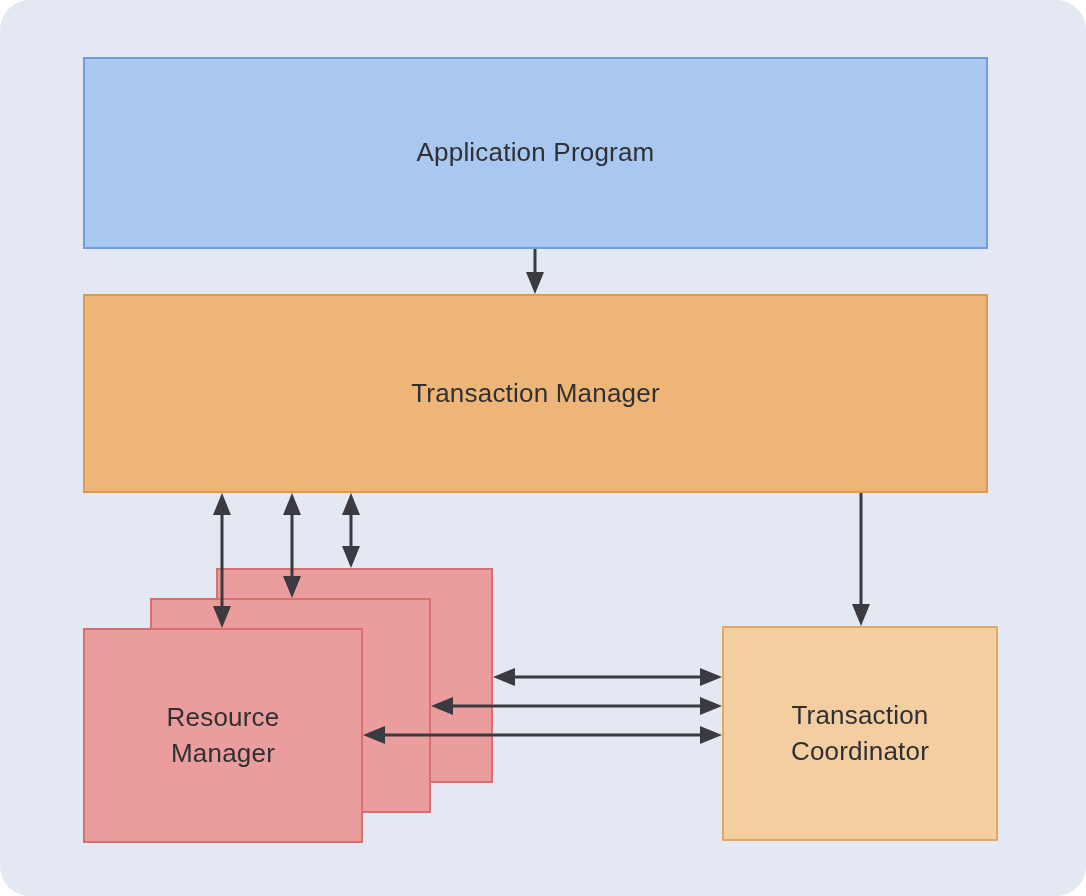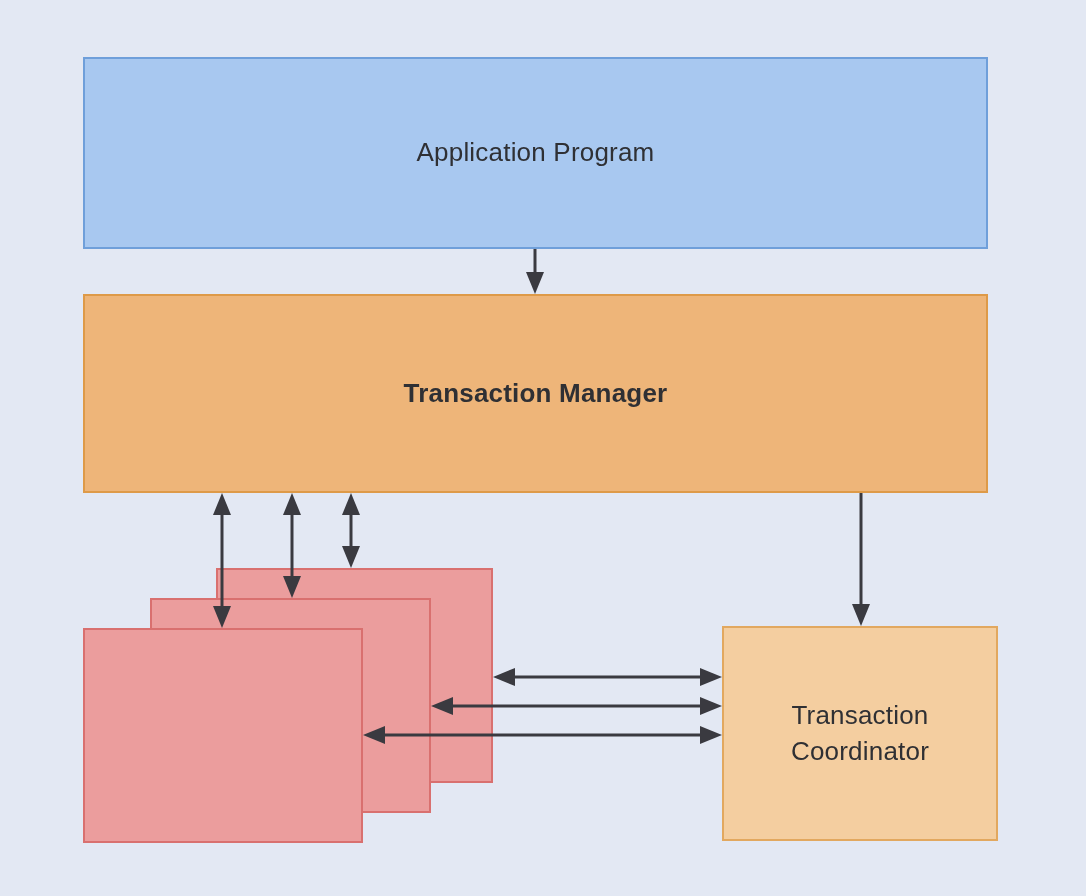--- a/index.html
+++ b/index.html
@@ -11,20 +11,21 @@
     width: 1086px;
     height: 896px;
     overflow: hidden;
     font-family: "Liberation Sans", "DejaVu Sans", sans-serif;
   }
   #diagram-canvas {
     position: relative;
     width: 1086px;
     height: 896px;
     background: #e3e8f3;
+    border-radius: 30px;
   }
   .node {
     position: absolute;
     box-sizing: border-box;
     display: flex;
     align-items: center;
     justify-content: center;
     text-align: center;
     color: #2f3034;
     font-size: 26px;
@@ -46,21 +47,20 @@
   }
 
   
   #node-transaction-manager {
     left: 83px;
     top: 294px;
     width: 905px;
     height: 199px;
     background: #eeb579;
     border: 2px solid #de9a48;
-    font-weight: bold;
   }
 
   
   .rm-card {
     position: absolute;
     box-sizing: border-box;
     background: #eb9d9d;
     border: 2px solid #d9706f;
   }
   #rm-card-back   { left: 216px; top: 568px; width: 277px; height: 215px; z-index: 2; }
@@ -120,20 +120,24 @@
   </div>
 
   <div class="node" id="node-transaction-manager">
     <span>Transaction Manager</span>
   </div>
 
   <div class="rm-card" id="rm-card-back"></div>
   <div class="rm-card" id="rm-card-middle"></div>
   <div class="rm-card" id="rm-card-front"></div>
 
+  <div class="node" id="node-resource-manager">
+    <span>Resource
+Manager</span>
+  </div>
 
   <div class="node" id="node-transaction-coordinator">
     <span>Transaction
 Coordinator</span>
   </div>
 
   <svg id="arrow-layer" viewBox="0 0 1086 896" width="1086" height="896">
 
     <g>
       <line class="arrow-line" x1="535" y1="249" x2="535" y2="281"></line>

